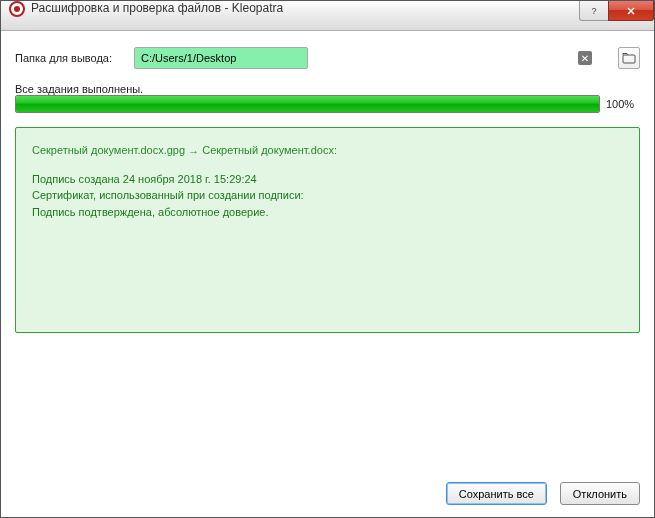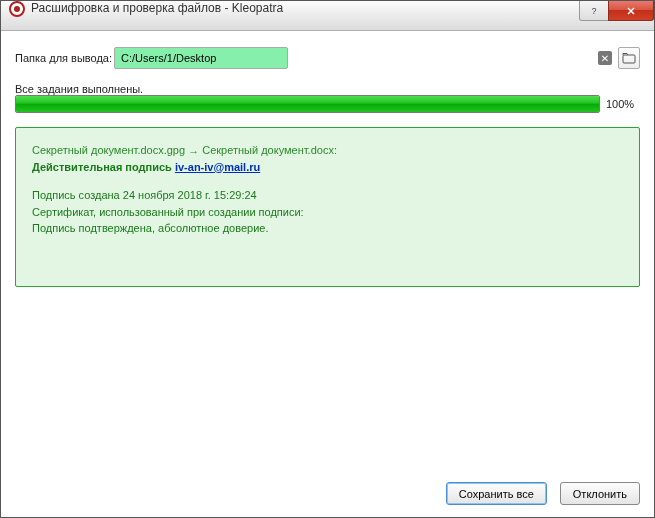--- a/index.html
+++ b/index.html
@@ -62,21 +62,21 @@
     }
     .content {
       padding: 16px 14px 12px 14px;
       flex: 1;
       display: flex;
       flex-direction: column;
     }
     .output-row {
       display: flex;
       align-items: center;
-      gap: 2px;
+      gap: 22px;
       margin-bottom: 14px;
     }
     .output-row label {
       font-size: 11px;
       color: #222;
     }
     .path-input {
       flex: 1;
       height: 22px;
       border: 1px solid #aaa;
@@ -135,21 +135,21 @@
       font-size: 11px;
       color: #222;
       min-width: 34px;
     }
     .result-box {
       border: 1px solid #2fa52f;
       background: #e3f6e3;
       border-radius: 2px;
       padding: 14px 16px;
       flex: 0 0 auto;
-      height: 160px;
+      height: 206px;
       color: #1a7a1a;
       font-size: 11px;
       line-height: 1.5;
     }
     .result-box .line1 {
       color: #2a8a2a;
     }
     .result-box .valid {
       color: #1a7a1a;
       font-weight: bold;
@@ -231,23 +231,20 @@
 
     <div class="progress-row">
       <div class="progress-bar">
         <div class="progress-fill"></div>
       </div>
       <div class="progress-label">100%</div>
     </div>
 
     <div class="result-box">
       <div class="line1">Секретный документ.docx.gpg → Секретный документ.docx:</div>
-      <div class="valid">
-        <span>Действительная подпись </span><a href="#">iv-an-iv@mail.ru</a>
-      </div>
       <div class="spacer"></div>
       <div>Подпись создана 24 ноября 2018 г. 15:29:24</div>
       <div>Сертификат, использованный при создании подписи:</div>
       <div>Подпись подтверждена, абсолютное доверие.</div>
     </div>
 
     <div class="button-row">
       <button class="btn primary">Сохранить все</button>
       <button class="btn">Отклонить</button>
     </div>

